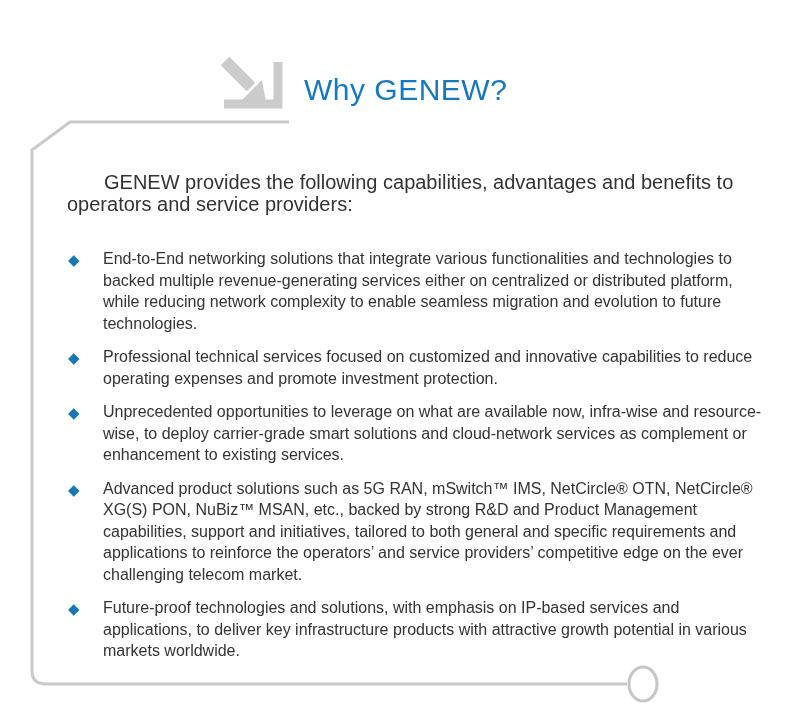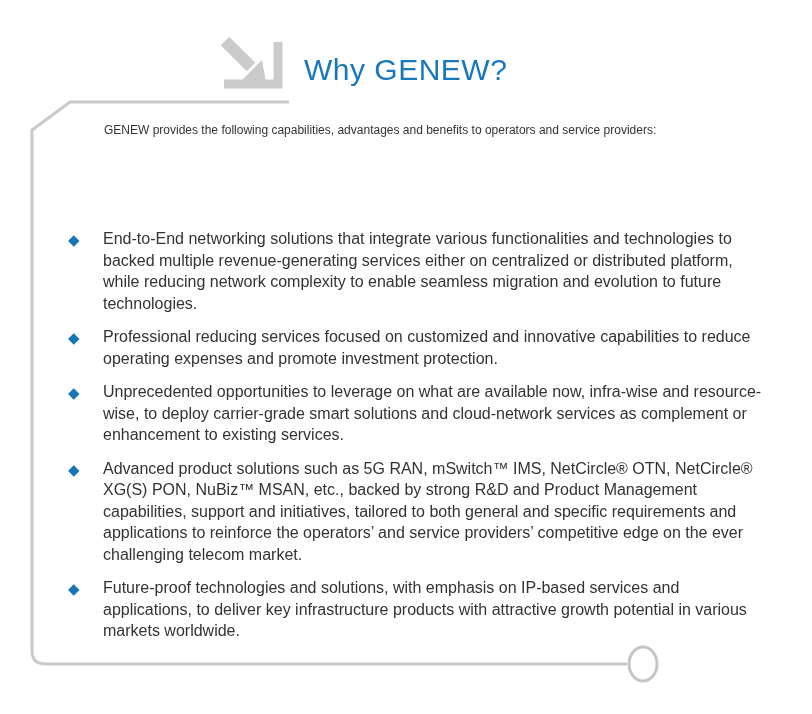--- a/index.html
+++ b/index.html
@@ -4,45 +4,45 @@
 <style>
   html, body { margin:0; padding:0; }
   body {
     width:812px; height:714px;
     background:#ffffff;
     font-family:"Liberation Sans", sans-serif;
     position:relative;
     overflow:hidden;
     color:#333;
   }
-  .slide { position:absolute; inset:0; }
+  .slide { position:absolute; inset:0;margin-top:20px; }
 
   
   .corner-arrow {
     position:absolute; left:215px; top:33px;
     width:74px; height:60px;
   }
   .page-title {
     position:absolute; left:304px; top:53px;
     margin:0;
     font-size:30px; font-weight:normal;
     letter-spacing:0.5px;
     color:#1878be;
     white-space:nowrap;
   }
 
   
   .frame-svg { position:absolute; left:0; top:0; width:812px; height:714px; pointer-events:none; }
 
   
   .intro {
-    position:absolute; left:67px; top:120px;
+    position:absolute; left:67px; top:152px;
     width:700px;
     margin:0;
-    font-size:12px; line-height:21.5px;
+    font-size:20px; line-height:21.5px;
     text-indent:37px;
     color:#333;
   }
 
   
   .cap-list {
     position:absolute; left:68px; top:228px;
     width:700px;
     margin:0; padding:0;
     list-style:none;
@@ -80,21 +80,21 @@
 
   <p class="intro">GENEW provides the following capabilities, advantages and benefits to operators and service providers:</p>
 
   <ul class="cap-list">
     <li>
       <span class="diamond">◆</span>
       <span>End-to-End networking solutions that integrate various functionalities and technologies to backed multiple revenue-generating services either on centralized or distributed platform, while reducing network complexity to enable seamless migration and evolution to future technologies.</span>
     </li>
     <li>
       <span class="diamond">◆</span>
-      <span>Professional reducing services focused on customized and innovative capabilities to reduce operating expenses and promote investment protection.</span>
+      <span>Professional technical services focused on customized and innovative capabilities to reduce operating expenses and promote investment protection.</span>
     </li>
     <li>
       <span class="diamond">◆</span>
       <span>Unprecedented opportunities to leverage on what are available now, infra-wise and resource-wise, to deploy carrier-grade smart solutions and cloud-network services as complement or enhancement to existing services.</span>
     </li>
     <li>
       <span class="diamond">◆</span>
       <span>Advanced product solutions such as 5G RAN, mSwitch™ IMS, NetCircle® OTN, NetCircle® XG(S) PON, NuBiz™ MSAN, etc.,  backed by strong R&amp;D and Product Management capabilities, support and initiatives, tailored to both general and specific requirements and applications to reinforce the operators’ and service providers’ competitive edge on the ever challenging telecom market.</span>
     </li>
     <li>

